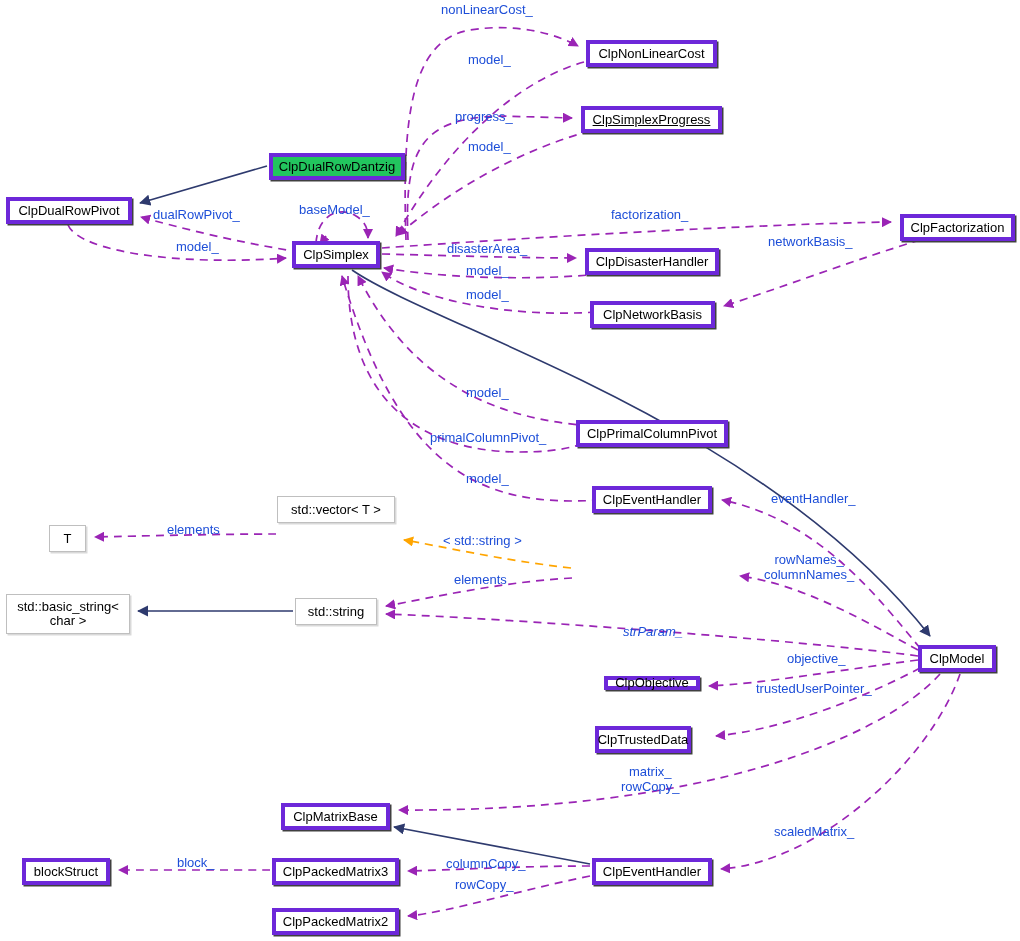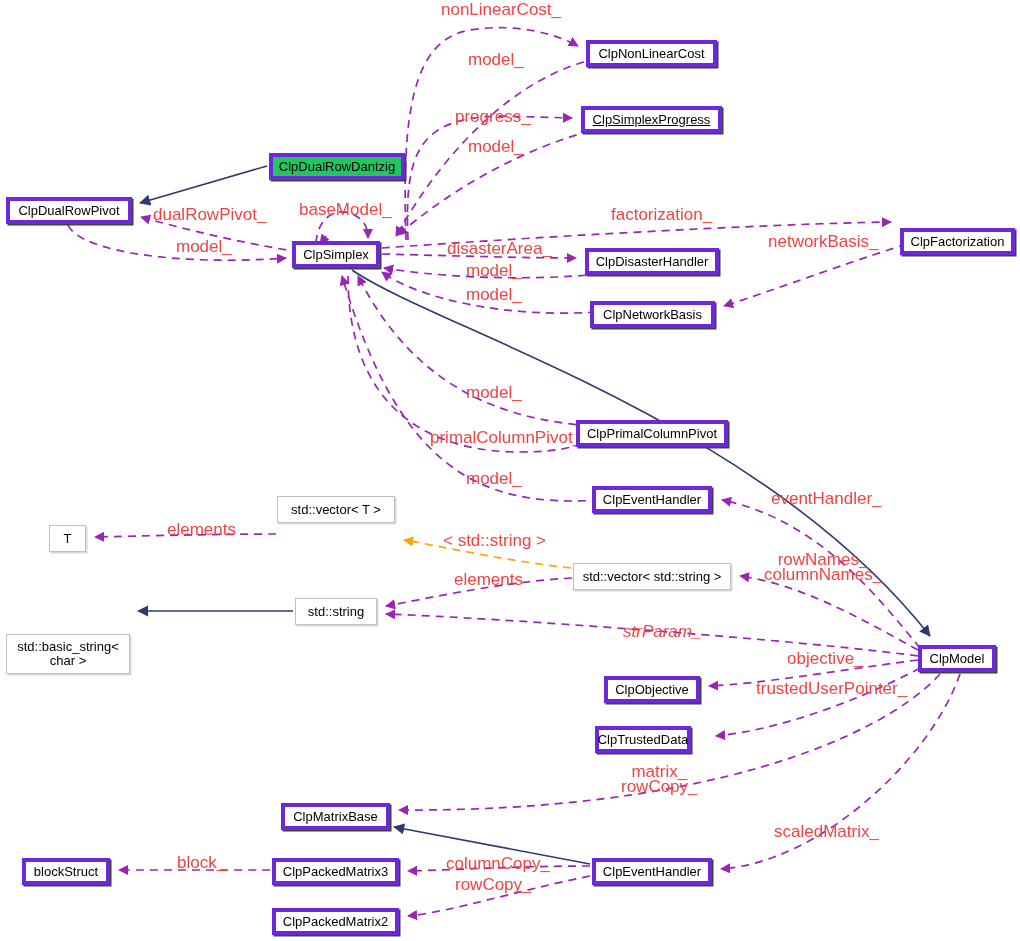--- a/index.html
+++ b/index.html
@@ -42,23 +42,23 @@
   }
   .node.template {
     border: 1px solid #bfbfbf;
     box-shadow: 1.5px 1.5px 0 0 #d9d9d9;
   }
   .node.highlight {
     background: #22c55e;
   }
   .elabel {
     position: absolute;
-    font-size: 17px;
+    font-size: 13px;
     line-height: 15px;
-    color: #ef4444;
+    color: #1d4ed8;
     white-space: pre;
     background: transparent;
     z-index: 4;
   }
   .elabel.center { text-align: center; }
 </style>
 </head>
 <body>
 
 <div id="diagram">
@@ -127,55 +127,52 @@
   </div>
   <div class="node solid" style="left:292px;top:241px;width:88px;height:27px;">
     <span>ClpSimplex</span>
   </div>
   <div class="node solid" style="left:586px;top:40px;width:131px;height:27px;">
     <span>ClpNonLinearCost</span>
   </div>
   <div class="node solid" style="left:581px;top:106px;width:141px;height:27px;text-decoration:underline;">
     <span>ClpSimplexProgress</span>
   </div>
-  <div class="node solid" style="left:900px;top:228px;width:115px;height:27px;">
+  <div class="node solid" style="left:900px;top:214px;width:115px;height:27px;">
     <span>ClpFactorization</span>
   </div>
   <div class="node solid" style="left:585px;top:248px;width:134px;height:27px;">
     <span>ClpDisasterHandler</span>
   </div>
   <div class="node solid" style="left:590px;top:301px;width:125px;height:27px;">
     <span>ClpNetworkBasis</span>
   </div>
   <div class="node solid" style="left:576px;top:420px;width:152px;height:27px;">
     <span>ClpPrimalColumnPivot</span>
   </div>
   <div class="node solid" style="left:592px;top:486px;width:120px;height:27px;">
     <span>ClpEventHandler</span>
   </div>
   <div class="node template" style="left:49px;top:525px;width:37px;height:27px;">
     <span>T</span>
   </div>
   <div class="node template" style="left:277px;top:496px;width:118px;height:27px;">
     <span>std::vector&lt; T &gt;</span>
   </div>
-  <div class="node template" style="left:573px;top:563px;width:158px;height:27px;">
-    <span>std::vector&lt; std::string &gt;</span>
-  </div>
-  <div class="node template" style="left:6px;top:594px;width:124px;height:40px;margin-top:40px;">
+  <div class="node template" style="left:6px;top:594px;width:124px;height:40px;">
     <span>std::basic_string&lt;
 char &gt;</span>
   </div>
   <div class="node template" style="left:295px;top:598px;width:82px;height:27px;">
     <span>std::string</span>
   </div>
   <div class="node solid" style="left:918px;top:645px;width:78px;height:27px;">
     <span>ClpModel</span>
   </div>
-  <div class="node solid" style="left:604px;top:676px;width:96px;height:27px;">
+  <div class="node solid" style="left:604px;top:676px;width:96px;height:14px;">
     <span>ClpObjective</span>
   </div>
   <div class="node solid" style="left:595px;top:726px;width:96px;height:27px;">
     <span>ClpTrustedData</span>
   </div>
   <div class="node solid" style="left:281px;top:803px;width:109px;height:27px;">
     <span>ClpMatrixBase</span>
   </div>
   <div class="node solid" style="left:22px;top:858px;width:88px;height:27px;">
     <span>blockStruct</span>

